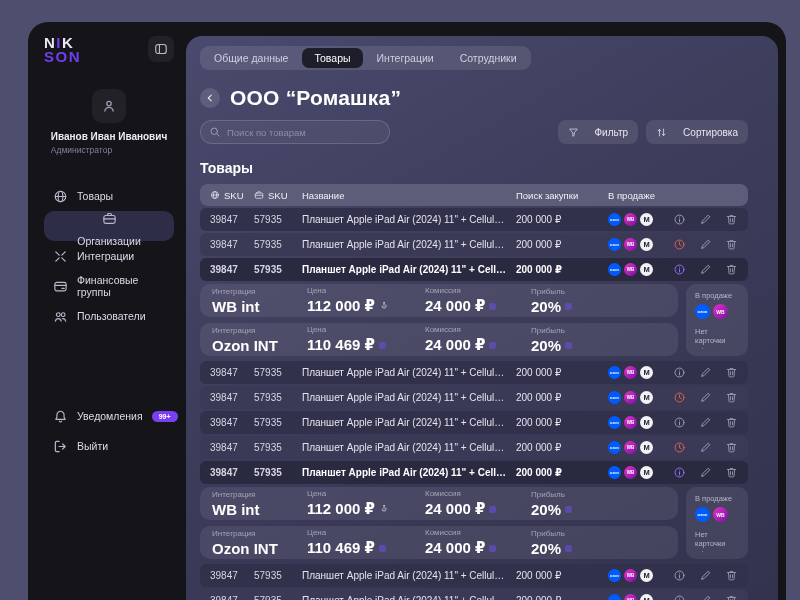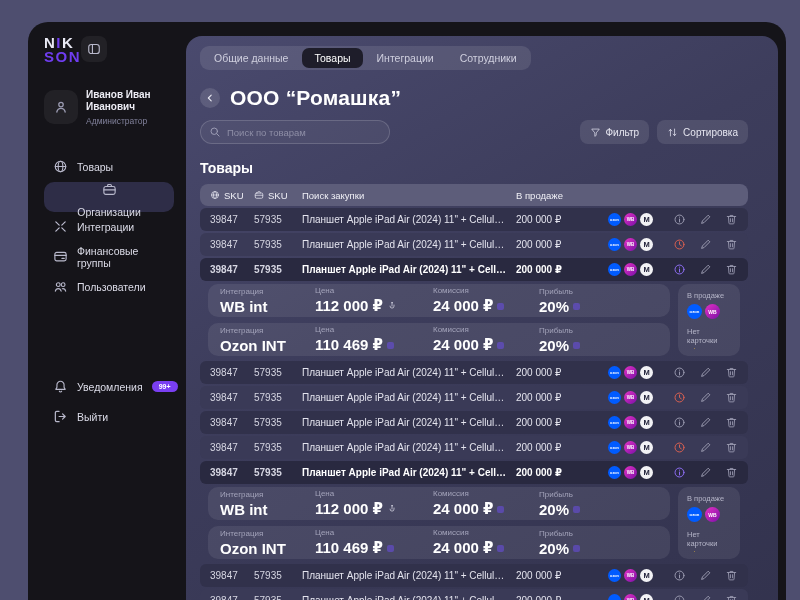--- a/index.html
+++ b/index.html
@@ -6,26 +6,26 @@
   html,body { width:800px; height:600px; overflow:hidden; }
   body { background:#4e4e6f; font-family:"Liberation Sans","DejaVu Sans",sans-serif; position:relative; }
   svg.ic { display:block; }
 
   
   .window { position:absolute; left:28px; top:22px; width:758px; height:620px;
             background:#151419; border-radius:20px; display:flex; overflow:hidden; }
 
   
   .sidebar { width:158px; flex-shrink:0; padding:14px 12px 0 16px; display:flex; flex-direction:column; }
-  .logo-row { display:flex; justify-content:flex-start; align-items:flex-start; }
+  .logo-row { display:flex; justify-content:space-between; align-items:flex-start; }
   .logo { font-size:15px; font-weight:800; line-height:0.95; letter-spacing:1.5px; }
   .logo .lw { color:#e9e9f4; } .logo .lp { color:#6f3df0; }
   .collapse-btn { width:26px; height:26px; border-radius:8px; background:rgba(255,255,255,.06);
                   display:flex; align-items:center; justify-content:center; color:#b9b9cc; }
-  .user-row { margin-top:24px; display:flex; align-items:center; gap:8px; }
+  .user-row { margin-top:24px; display:flex; align-items:center; gap:8px;flex-direction:column; }
   .avatar { width:34px; height:34px; border-radius:10px; background:rgba(255,255,255,.06);
             display:flex; align-items:center; justify-content:center; color:#9a9ab0; flex-shrink:0; }
   .user-name { font-size:10px; font-weight:700; color:#ececf4; line-height:1.25; }
   .user-role { font-size:8.5px; color:#80809a; margin-top:2px; }
   .menu { margin-top:26px; display:flex; flex-direction:column; }
   .menu-item { height:30px; display:flex; align-items:center; gap:9px; padding:0 9px; border-radius:10px;
                font-size:10.5px; color:#dcdce8; cursor:default; }
   .menu-item .ic { color:#b9b9cc; flex-shrink:0; }
   .menu-item.active { background:#2e2d47;flex-direction:column; }
   .menu-bottom { margin-top:70px; display:flex; flex-direction:column; }
@@ -49,21 +49,21 @@
 
   .search-row { margin-top:10px; display:flex; align-items:center; }
   .search { width:190px; height:24px; border-radius:12px; border:1px solid rgba(255,255,255,.16);
             background:rgba(255,255,255,.05); display:flex; align-items:center; gap:6px; padding:0 8px; }
   .search .ic { color:#9e9eb6; flex-shrink:0; }
   .search input { flex:1; background:transparent; border:0; outline:none; color:#e8e8f2; font-size:9.5px;
                   font-family:inherit; min-width:0; }
   .search input::placeholder { color:#8e8ea6; }
   .tool-btns { margin-left:auto; display:flex; gap:8px; }
   .tool-btn { height:24px; padding:0 10px; border-radius:8px; background:rgba(255,255,255,.10);
-              color:#e6e6f0; font-size:10px; display:flex; align-items:center; gap:5px; }
+              color:#e6e6f0; font-size:10px; display:flex; align-items:center; gap:16px; }
   .tool-btn .ic { color:#cfcfde; }
 
   .section-title { margin-top:16px; font-size:14px; font-weight:700; color:#fff; }
 
   .grid { display:grid; grid-template-columns:44px 48px 1fr 92px 64px 76px; align-items:center; padding-left:10px; }
   .thead { margin-top:8px; height:22px; background:#5d5d7a; border-radius:8px; font-size:9.5px; color:#f0f0f6; }
   .th { display:flex; align-items:center; gap:4px; }
   .th .ic { color:#e3e3ee; }
 
   .trow { height:23px; margin-top:2px; border-radius:6px; font-size:10px; color:#e4e4ee; }
@@ -78,21 +78,21 @@
   .mk.wb { background:linear-gradient(135deg,#e531c4,#7b10a8); font-size:4.5px; }
   .mk.mm { background:#f2f2f5; color:#23233c; font-size:7.5px; font-weight:800; }
   .mk.lg { width:15px; height:15px; }
   .mk.lg.ozon { font-size:4.2px; } .mk.lg.wb { font-size:5px; }
   .acts { display:flex; align-items:center; justify-content:flex-end; gap:13px; padding-right:10px; }
   .acts .ic { color:#9a9ab0; }
   .acts .ic.alert { color:#dd6150; }
   .acts .ic.lit { color:#8f6ff7; }
 
   
-  .expanded { margin:3px 8px; display:flex; gap:8px; height:72px; }
+  .expanded { margin:3px 0; display:flex; gap:8px; height:72px; }
   .exp-left { flex:1; display:flex; flex-direction:column; gap:6px; }
   .exp-card { flex:1; background:rgba(255,255,255,.08); border-radius:10px; display:flex; align-items:center; padding:0 12px; }
   .exp-cell { display:flex; flex-direction:column; justify-content:center; }
   .w-int { width:95px; } .w-price { width:118px; } .w-comm { width:106px; }
   .exp-label { font-size:8px; color:#a3a3ba; }
   .exp-val { margin-top:2px; font-size:15px; font-weight:700; color:#fff; display:flex; align-items:center; gap:4px; }
   .hint { width:7px; height:7px; border-radius:2px; background:#6d4df2; opacity:.5; flex-shrink:0; }
   .exp-val .ic.touch { color:#d7d7e4; }
   .status-card { width:62px; background:rgba(255,255,255,.08); border-radius:10px; padding:7px 9px;
                  display:flex; flex-direction:column; }
@@ -346,20 +346,23 @@
           </svg>
           <span>SKU</span>
         </div>
       <div class="th">
           <svg class="ic" width="10" height="10">
             <use href="#i-case"></use>
           </svg>
           <span>SKU</span>
         </div>
       <div class="th">
+          <span>Название</span>
+        </div>
+      <div class="th">
           <span>Поиск закупки</span>
         </div>
       <div class="th">
           <span>В продаже</span>
         </div>
       <div class="th"></div>
     </div>
 
     <div class="grid trow bg-a">
       <span class="cell-sku">39847</span>

